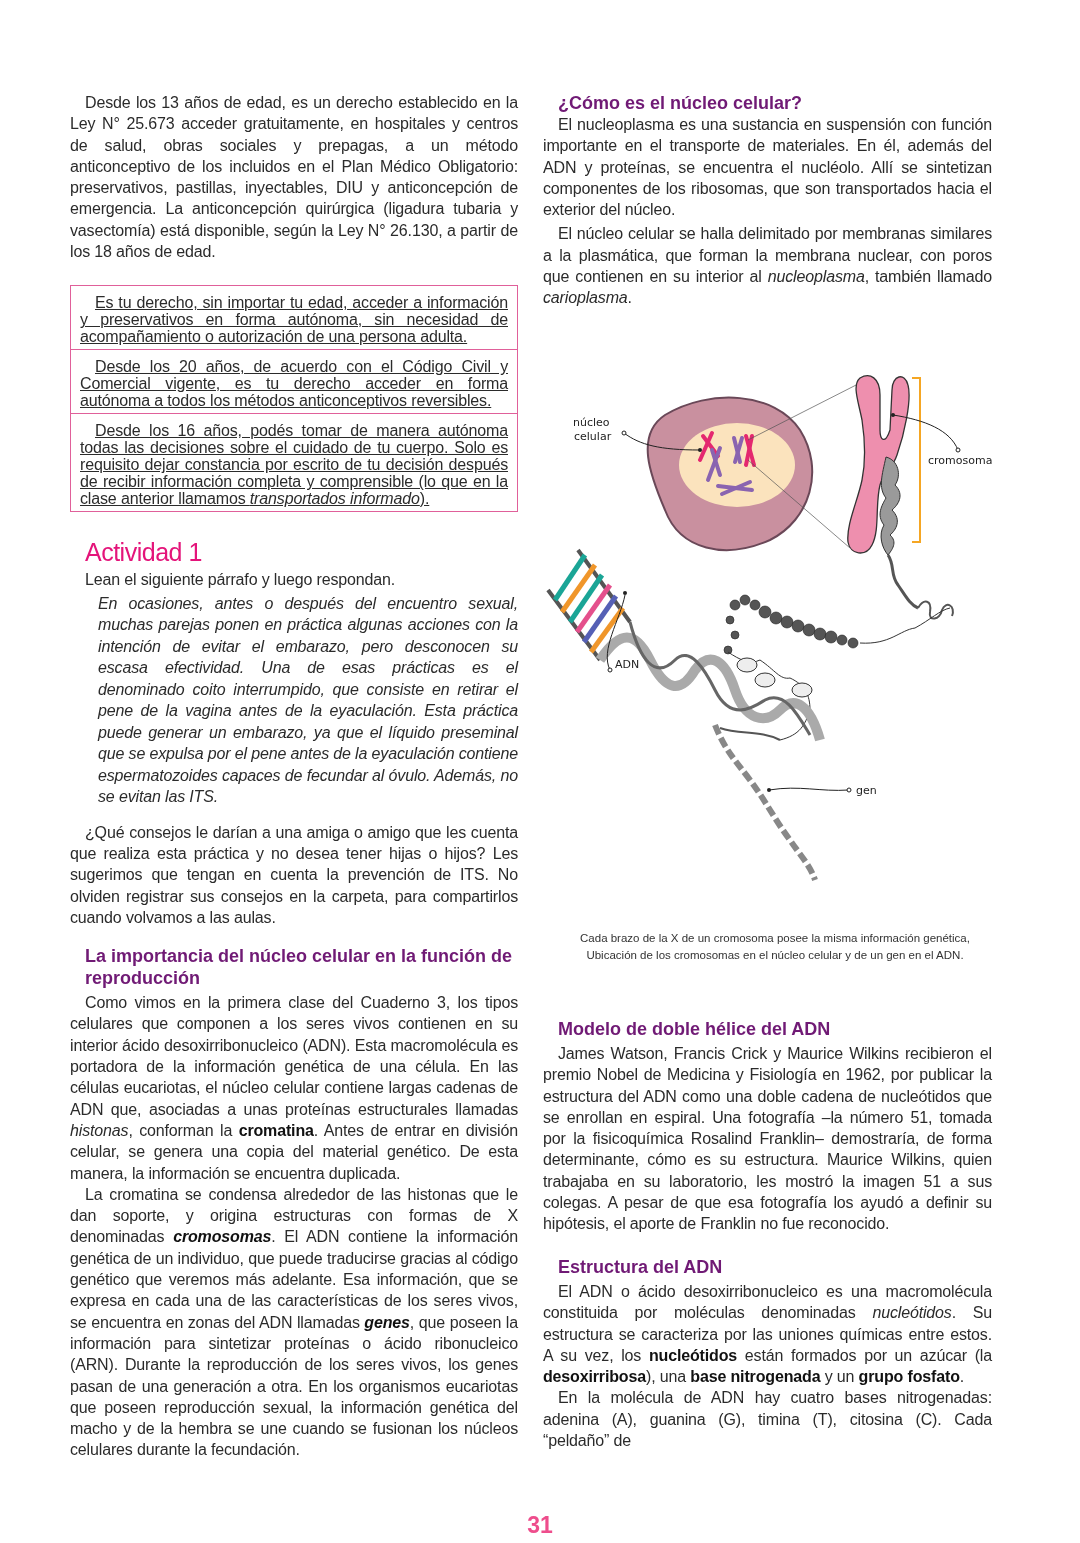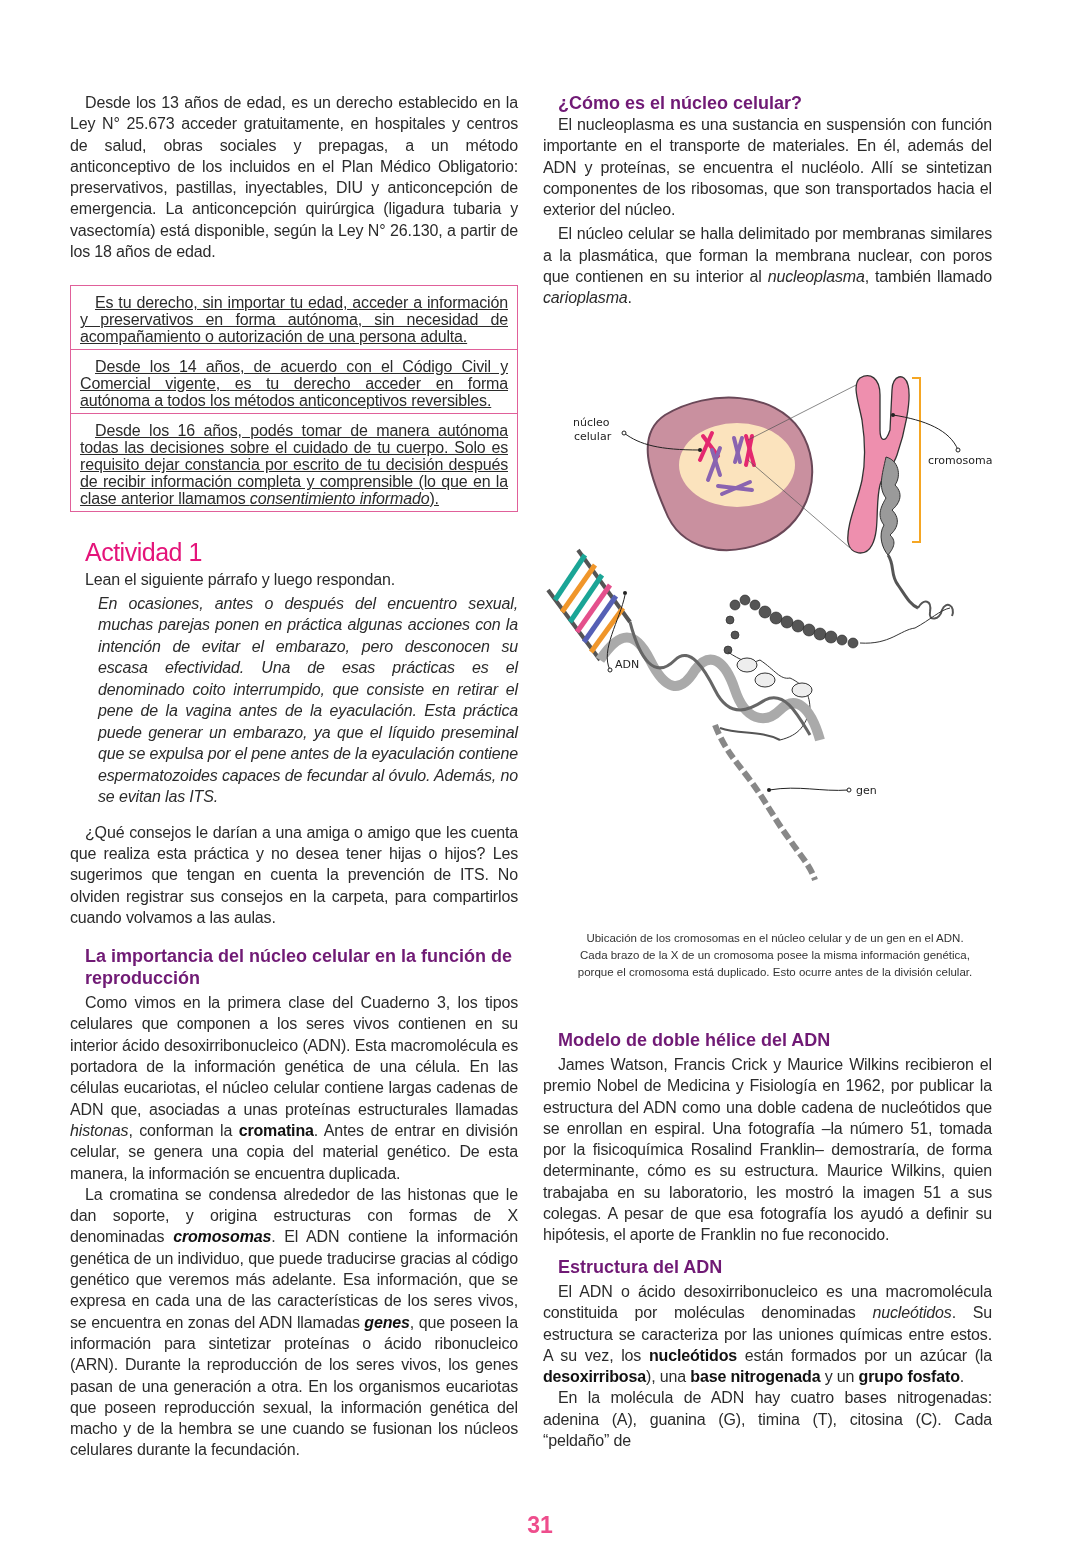--- a/index.html
+++ b/index.html
@@ -20,40 +20,40 @@
   .activity-title { font-size: 25px; color: #e4147a; margin: 26px 0 2px 15px; font-weight: normal; letter-spacing: -0.5px; }
   .activity-intro { text-indent: 0; padding-left: 15px; }
   .activity-quote { padding-left: 28px; margin-top: 2px; }
   .activity-quote p { text-indent: 0; font-style: italic; line-height: 21.5px; }
   .question { margin-top: 14px; }
   .sec-h { margin-top: 17px; }
   .sec-h + p { margin-top: 3px; }
   .figure { position: absolute; left: 540px; top: 360px; width: 470px; height: 560px; }
   .caption { position: absolute; left: 545px; top: 930px; width: 460px; font-size: 11.5px; line-height: 17px; text-align: center; color: #333; }
   .caption span { display: block; }
-  .r2 { position: absolute; left: 543px; top: 1018px; width: 449px; margin-top: 11px; }
+  .r2 { position: absolute; left: 543px; top: 1018px; width: 449px; }
   .r3 { position: absolute; left: 543px; top: 1256px; width: 449px; }
   .page-num { position: absolute; left: 0; width: 1080px; top: 1512px; text-align: center; font-size: 23px; font-weight: bold; color: #ee4d8c; }
   .diag-label { font-family: "DejaVu Sans", sans-serif; font-size: 11px; fill: #222; }
 </style>
 </head>
 <body>
 
 <div class="col left">
   <p>Desde los 13 años de edad, es un derecho establecido en la Ley N° 25.673 acceder gratuitamente, en hospitales y centros de salud, obras sociales y prepagas, a un método anticonceptivo de los incluidos en el Plan Médico Obligatorio: preservativos, pastillas, inyectables, DIU y anticoncepción de emergencia. La anticoncepción quirúrgica (ligadura tubaria y vasectomía) está disponible, según la Ley N° 26.130, a partir de los 18 años de edad.</p>
 
   <div class="rights-box">
     <div class="item">
       <p>Es tu derecho, sin importar tu edad, acceder a información y preservativos en forma autónoma, sin necesidad de acompañamiento o autorización de una persona adulta.</p>
     </div>
     <div class="item">
-      <p>Desde los 14 años, de acuerdo con el Código Civil y Comercial vigente, es tu derecho acceder en forma autónoma a todos los métodos anticonceptivos reversibles.</p>
+      <p>Desde los 20 años, de acuerdo con el Código Civil y Comercial vigente, es tu derecho acceder en forma autónoma a todos los métodos anticonceptivos reversibles.</p>
     </div>
     <div class="item">
-      <p><span>Desde los 16 años, podés tomar de manera autónoma todas las decisiones sobre el cuidado de tu cuerpo. Solo es requisito dejar constancia por escrito de tu decisión después de recibir información completa y comprensible (lo que en la clase anterior llamamos </span><em>consentimiento informado</em><span>).</span></p>
+      <p><span>Desde los 16 años, podés tomar de manera autónoma todas las decisiones sobre el cuidado de tu cuerpo. Solo es requisito dejar constancia por escrito de tu decisión después de recibir información completa y comprensible (lo que en la clase anterior llamamos </span><em>transportados informado</em><span>).</span></p>
     </div>
   </div>
 
   <div class="activity-title">Actividad 1</div>
   <p class="activity-intro">Lean el siguiente párrafo y luego respondan.</p>
   <div class="activity-quote">
     <p>En ocasiones, antes o después del encuentro sexual, muchas parejas ponen en práctica algunas acciones con la intención de evitar el embarazo, pero desconocen su escasa efectividad. Una de esas prácticas es el denominado coito interrumpido, que consiste en retirar el pene de la vagina antes de la eyaculación. Esta práctica puede generar un embarazo, ya que el líquido preseminal que se expulsa por el pene antes de la eyaculación contiene espermatozoides capaces de fecundar al óvulo. Además, no se evitan las ITS.</p>
   </div>
   <p class="question">¿Qué consejos le darían a una amiga o amigo que les cuenta que realiza esta práctica y no desea tener hijas o hijos? Les sugerimos que tengan en cuenta la prevención de ITS. No olviden registrar sus consejos en la carpeta, para compartirlos cuando volvamos a las aulas.</p>
 
@@ -152,23 +152,22 @@
     <circle cx="70" cy="310" r="2" fill="#fff" stroke="#222"></circle>
     <text class="diag-label" x="75" y="308">ADN</text>
     <path d="M229 430 C260 425 280 432 309 430" fill="none" stroke="#222" stroke-width="1"></path>
     <circle cx="229" cy="430" r="2" fill="#222"></circle>
     <circle cx="309" cy="430" r="2" fill="#fff" stroke="#222"></circle>
     <text class="diag-label" x="316" y="434">gen</text>
   </svg>
 </div>
 
 <div class="caption">
+  <span>Cada brazo de la X de un cromosoma posee la misma información genética,</span>
   <span>Ubicación de los cromosomas en el núcleo celular y de un gen en el ADN.</span>
-  <span>Cada brazo de la X de un cromosoma posee la misma información genética,</span>
-  <span>porque el cromosoma está duplicado. Esto ocurre antes de la división celular.</span>
 </div>
 
 <div class="r2">
   <h2>Modelo de doble hélice del ADN</h2>
   <p style="margin-top:3px;">James Watson, Francis Crick y Maurice Wilkins recibieron el premio Nobel de Medicina y Fisiología en 1962, por publicar la estructura del ADN como una doble cadena de nucleótidos que se enrollan en espiral. Una fotografía –la número 51, tomada por la fisicoquímica Rosalind Franklin– demostraría, de forma determinante, cómo es su estructura. Maurice Wilkins, quien trabajaba en su laboratorio, les mostró la imagen 51 a sus colegas. A pesar de que esa fotografía los ayudó a definir su hipótesis, el aporte de Franklin no fue reconocido.</p>
 </div>
 
 <div class="r3">
   <h2>Estructura del ADN</h2>
   <p style="margin-top:3px;"><span>El ADN o ácido desoxirribonucleico es una macromolécula constituida por moléculas denominadas </span><em>nucleótidos</em><span>. Su estructura se caracteriza por las uniones químicas entre estos. A su vez, los </span><b>nucleótidos</b><span> están formados por un azúcar (la </span><b>desoxirribosa</b><span>), una </span><b>base nitrogenada</b><span> y un </span><b>grupo fosfato</b><span>.</span></p>

